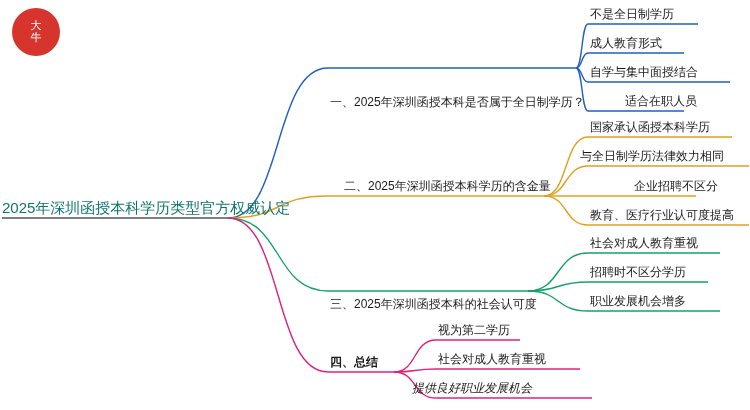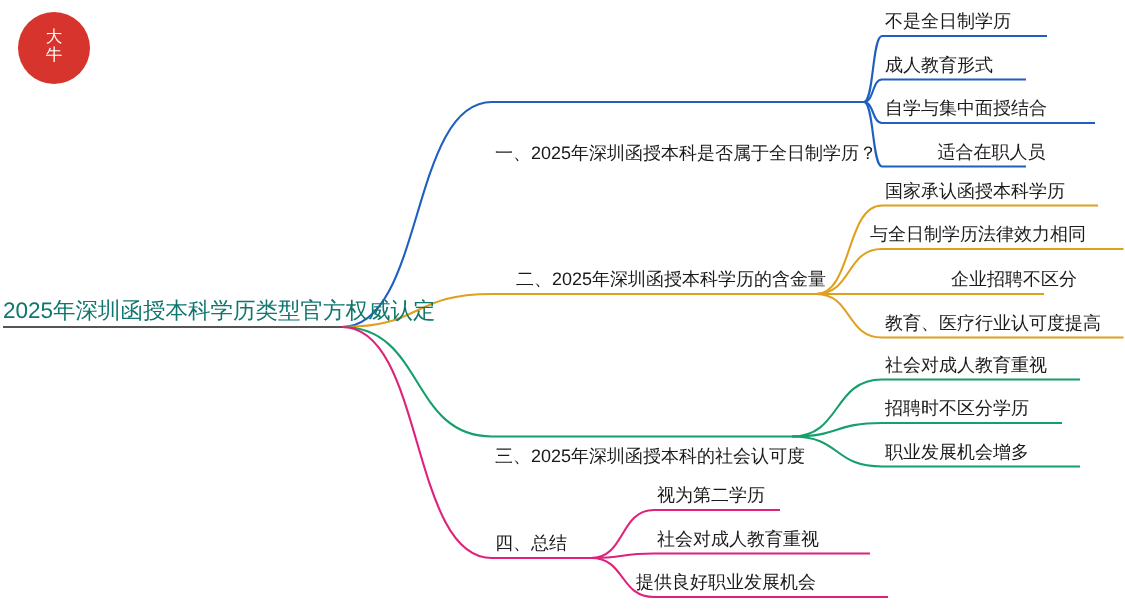--- a/index.html
+++ b/index.html
@@ -135,17 +135,17 @@
     <div class="node" style="left: 625px; top: 94px;">适合在职人员</div>
     <div class="node" style="left: 344px; top: 179px;">二、2025年深圳函授本科学历的含金量</div>
     <div class="node" style="left: 590px; top: 120px;">国家承认函授本科学历</div>
     <div class="node" style="left: 580px; top: 149px;">与全日制学历法律效力相同</div>
     <div class="node" style="left: 590px; top: 179px; margin-left: 44px;">企业招聘不区分</div>
     <div class="node" style="left: 590px; top: 208px;">教育、医疗行业认可度提高</div>
     <div class="node" style="left: 330px; top: 274px; margin-top: 23px;">三、2025年深圳函授本科的社会认可度</div>
     <div class="node" style="left: 590px; top: 236px;">社会对成人教育重视</div>
     <div class="node" style="left: 590px; top: 265px;">招聘时不区分学历</div>
     <div class="node" style="left: 590px; top: 294px;">职业发展机会增多</div>
-    <div class="node" style="left: 330px; top: 355px;">四、总结</div>
+    <div class="node" style="left: 330px; top: 355px; font-weight: bold;">四、总结</div>
     <div class="node" style="left: 438px; top: 323px;">视为第二学历</div>
     <div class="node" style="left: 438px; top: 352px;">社会对成人教育重视</div>
-    <div class="node" style="left: 424px; top: 381px;">提供良好职业发展机会</div>
+    <div class="node" style="left: 412px; top: 381px; font-style: italic;">提供良好职业发展机会</div>
   </div>
 
 </body></html>

